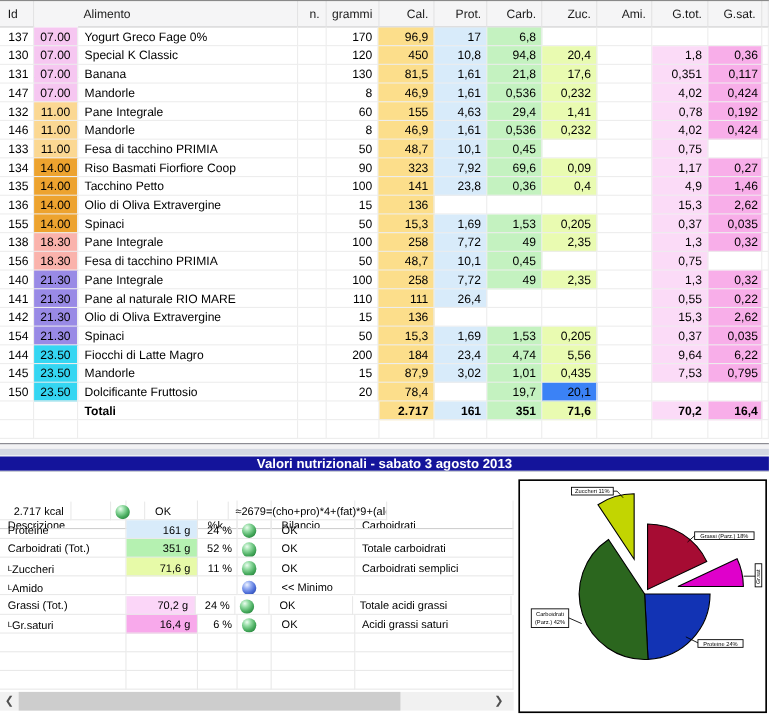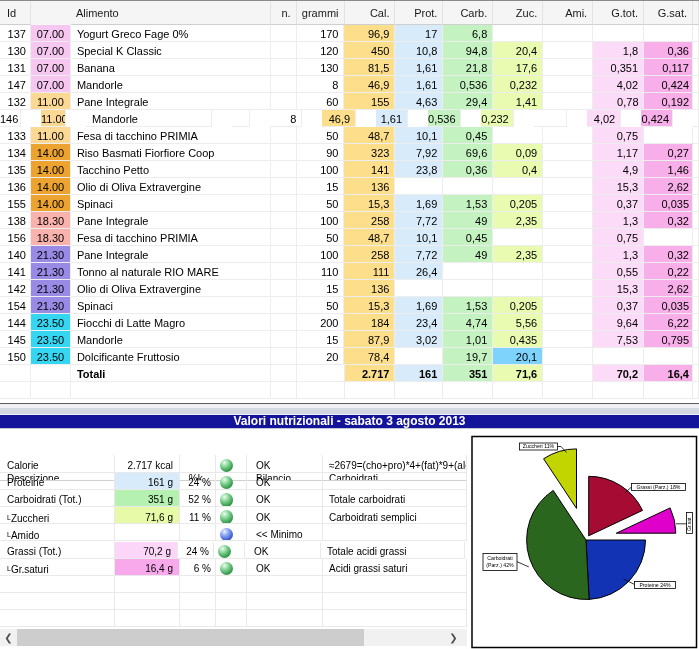--- a/index.html
+++ b/index.html
@@ -125,21 +125,21 @@
         <div class="c r" style="width:48px;">60</div>
         <div class="c r" style="width:51px;background:#fcde8b;">155</div>
         <div class="c r" style="width:48px;background:#d8ebfa;">4,63</div>
         <div class="c r" style="width:50px;background:#c4f2c0;">29,4</div>
         <div class="c r" style="width:50px;background:#e9fbb1;">1,41</div>
         <div class="c r" style="width:50px;"></div>
         <div class="c r" style="width:51px;background:#fbdbf7;padding-left:24px;">0,78</div>
         <div class="c r" style="width:49px;background:#f8aee9;padding-right:3px;">0,192</div>
         <div class="c " style="width:5px;"></div>
       </div>
-<div class="row" style="top:109.70px;gap:20px;">
+<div class="row" style="top:109.70px;">
         <div class="c r" style="width:31px;padding-right:4px;">146</div>
         <div class="c ctr" style="width:40px;background:#fbd893;">11.00</div>
         <div class="c l" style="width:200px;padding-left:6px;">Mandorle</div>
         <div class="c r" style="width:26px;"></div>
         <div class="c r" style="width:48px;">8</div>
         <div class="c r" style="width:51px;background:#fcde8b;">46,9</div>
         <div class="c r" style="width:48px;background:#d8ebfa;">1,61</div>
         <div class="c r" style="width:50px;background:#c4f2c0;">0,536</div>
         <div class="c r" style="width:50px;background:#e9fbb1;">0,232</div>
         <div class="c r" style="width:50px;"></div>
@@ -263,21 +263,21 @@
         <div class="c r" style="width:50px;background:#c4f2c0;">49</div>
         <div class="c r" style="width:50px;background:#e9fbb1;">2,35</div>
         <div class="c r" style="width:50px;"></div>
         <div class="c r" style="width:51px;background:#fbdbf7;">1,3</div>
         <div class="c r" style="width:49px;background:#f8aee9;padding-right:3px;">0,32</div>
         <div class="c " style="width:5px;"></div>
       </div>
 <div class="row" style="top:262.70px;">
         <div class="c r" style="width:31px;padding-right:4px;">141</div>
         <div class="c ctr" style="width:40px;background:#998ae6;">21.30</div>
-        <div class="c l" style="width:200px;padding-left:6px;">Tonno al naturale RIO MARE</div>
+        <div class="c l" style="width:200px;padding-left:6px;">Pane al naturale RIO MARE</div>
         <div class="c r" style="width:26px;"></div>
         <div class="c r" style="width:48px;">110</div>
         <div class="c r" style="width:51px;background:#fcde8b;">111</div>
         <div class="c r" style="width:48px;background:#d8ebfa;">26,4</div>
         <div class="c r" style="width:50px;"></div>
         <div class="c r" style="width:50px;"></div>
         <div class="c r" style="width:50px;"></div>
         <div class="c r" style="width:51px;background:#fbdbf7;">0,55</div>
         <div class="c r" style="width:49px;background:#f8aee9;padding-right:3px;">0,22</div>
         <div class="c " style="width:5px;"></div>
@@ -344,21 +344,21 @@
       </div>
 <div class="row" style="top:347.70px;">
         <div class="c r" style="width:31px;padding-right:4px;">150</div>
         <div class="c ctr" style="width:40px;background:#35d6f2;">23.50</div>
         <div class="c l" style="width:200px;padding-left:6px;">Dolcificante Fruttosio</div>
         <div class="c r" style="width:26px;"></div>
         <div class="c r" style="width:48px;">20</div>
         <div class="c r" style="width:51px;background:#fcde8b;">78,4</div>
         <div class="c r" style="width:48px;"></div>
         <div class="c r" style="width:50px;background:#c4f2c0;">19,7</div>
-        <div class="c r" style="width:50px;background:#7dd3fc;">20,1</div>
+        <div class="c r" style="width:50px;background:#3b82f6;">20,1</div>
         <div class="c r" style="width:50px;"></div>
         <div class="c r" style="width:51px;"></div>
         <div class="c r" style="width:49px;padding-right:3px;"></div>
         <div class="c " style="width:5px;"></div>
       </div>
 <div class="row bold" style="top:364.70px;">
         <div class="c r" style="width:31px;"></div>
         <div class="c " style="width:40px;"></div>
         <div class="c l" style="width:200px;padding-left:6px;">Totali</div>
         <div class="c r" style="width:26px;"></div>
@@ -398,21 +398,20 @@
 <div id="btable">
 <div class="brow bhdr" style="top:0;height:25.5px;">
         <div class="c l" style="width:115px;padding-left:7px;">Descrizione</div>
         <div class="c r" style="width:65px;">Valore</div>
         <div class="c r" style="width:36px;padding-right:4px;">%k...</div>
         <div class="c " style="width:31px;"></div>
         <div class="c l" style="width:76px;padding-left:9px;">Bilancio</div>
         <div class="c l" style="width:144px;padding-left:6px;">Carboidrati</div>
       </div>
 <div class="brow" style="top:25.50px;">
-        <div class="c l" style="width:115px;padding-left:7px;">Calorie</div>
         <div class="c r" style="width:65px;">2.717&nbsp;kcal</div>
         <div class="c r" style="width:36px;padding-right:4px;"></div>
         <div class="c " style="width:31px;">
           <div class="orb og"></div>
         </div>
         <div class="c l" style="width:76px;padding-left:9px;">OK</div>
         <div class="c l" style="width:144px;padding-left:6px;">≈2679=(cho+pro)*4+(fat)*9+(alc)*7</div>
       </div>
 <div class="brow" style="top:42.70px;">
         <div class="c l" style="width:115px;padding-left:7px;">Proteine</div>

